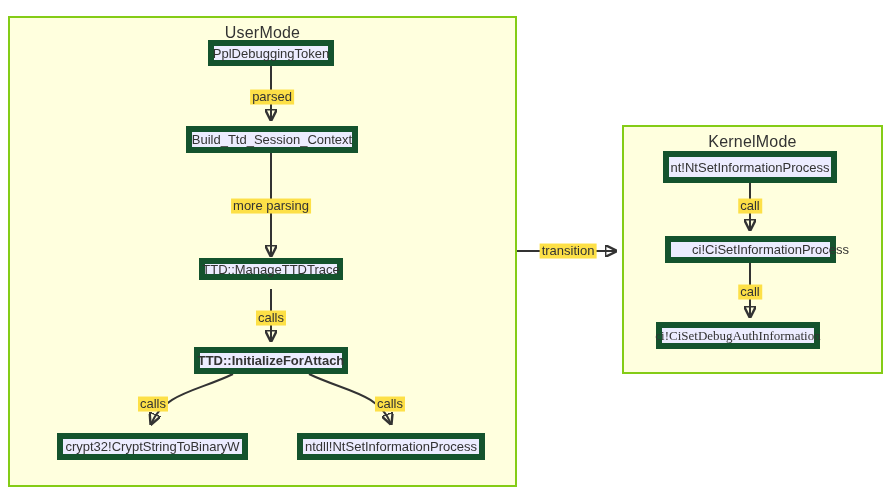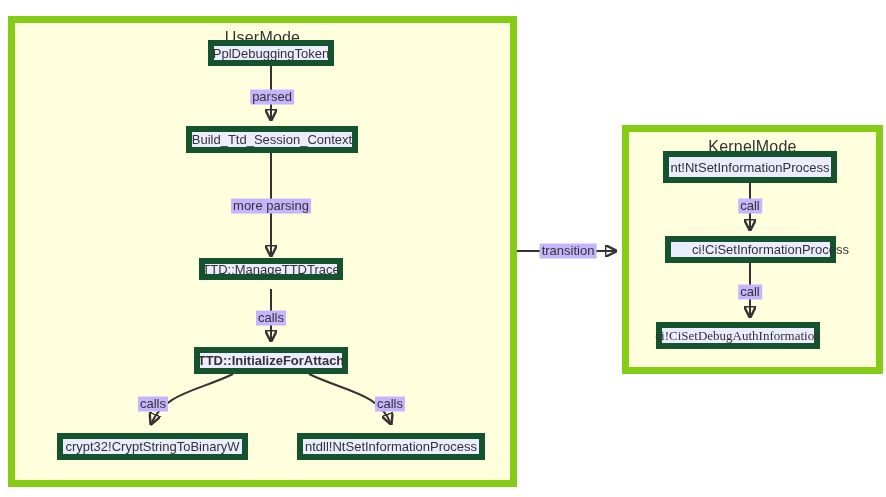--- a/index.html
+++ b/index.html
@@ -12,21 +12,21 @@
     position: relative;
     width: 886px;
     height: 497px;
     background: #ffffff;
     overflow: hidden;
     color: #333333;
   }
   .cluster {
     position: absolute;
     background: #ffffde;
-    border: 7px solid #84cc16;
+    border: 2px solid #84cc16;
     box-sizing: border-box;
   }
   .cluster-title {
     position: absolute;
     width: 100%;
     top: 6px;
     text-align: center;
     font-size: 16px;
     color: #333333;
     letter-spacing: 0.2px;
@@ -40,21 +40,21 @@
     align-items: center;
     justify-content: center;
     font-size: 13px;
     color: #333333;
     white-space: nowrap;
     z-index: 3;
   }
   .edge-label {
     position: absolute;
     transform: translate(-50%, -50%);
-    background: #c4b5fd;
+    background: #fde047;
     color: #333333;
     font-size: 13px;
     padding: 0 2px;
     line-height: 1.15;
     white-space: nowrap;
     z-index: 4;
   }
   svg.edges {
     position: absolute;
     left: 0;

